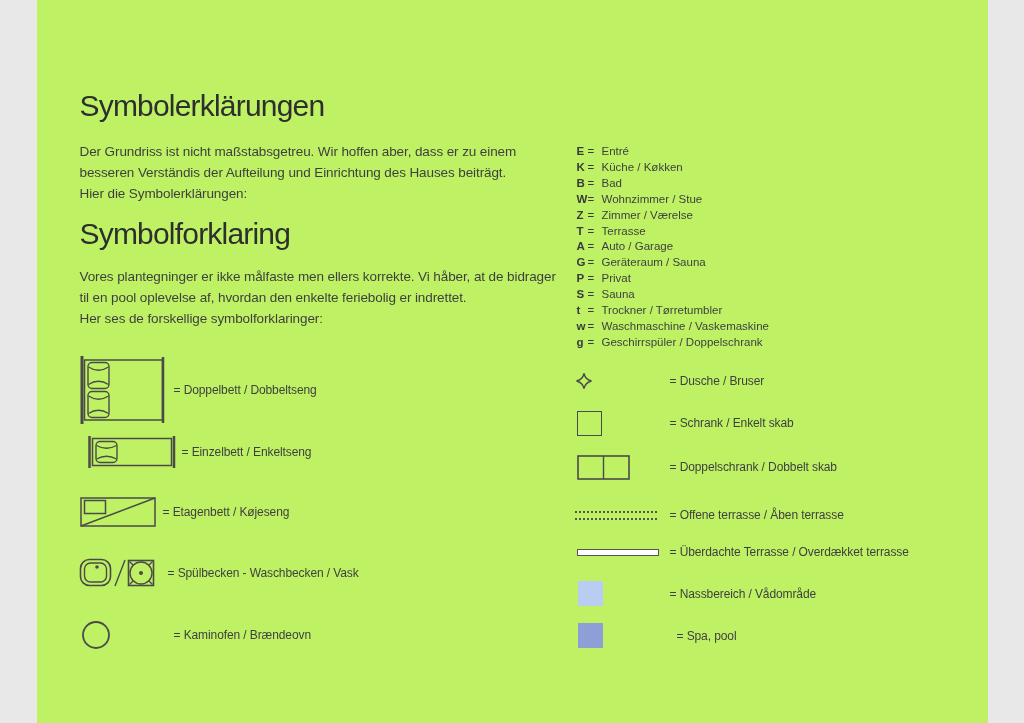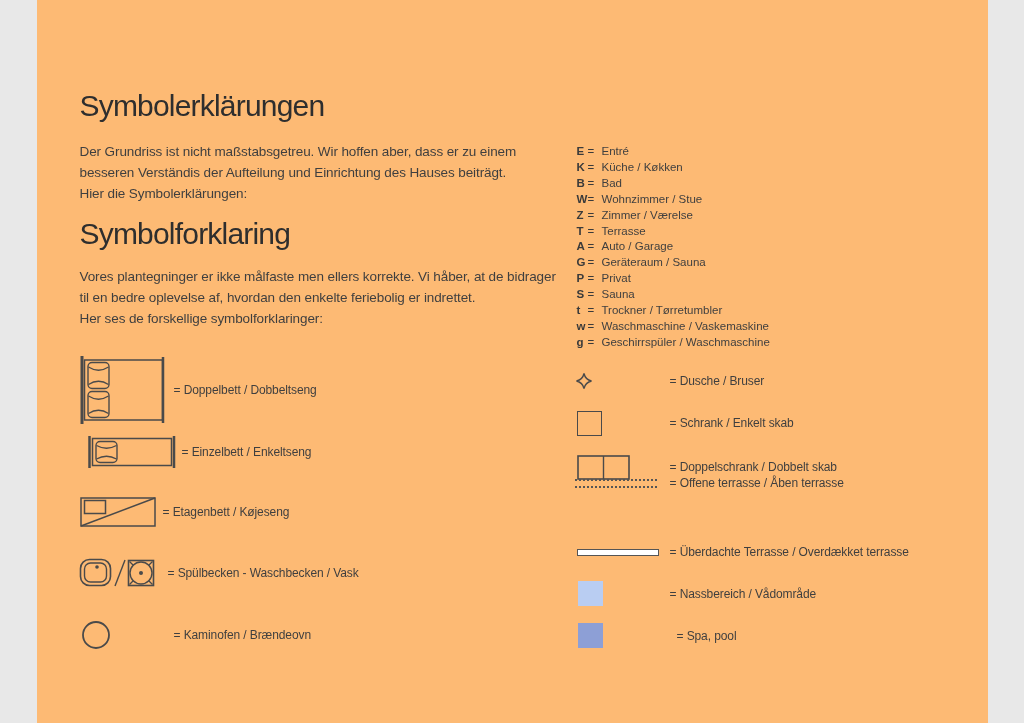--- a/index.html
+++ b/index.html
@@ -1,17 +1,17 @@
 <!DOCTYPE html>
 <html><head>
 <meta charset="utf-8">
 <style>
   html,body{margin:0;padding:0;background:#e8e8e8;}
   .page{
-    position:relative;width:951px;height:723px;background:#fdba74;
+    position:relative;width:951px;height:723px;background:#bef264;
     font-family:"Liberation Sans",sans-serif;color:#3f3f3f;overflow:hidden;
     margin:0 auto;
   }
   .h1{
     position:absolute;left:43px;font-size:30px;font-weight:500;color:#2e2e2e;
     letter-spacing:-0.8px;line-height:34px;white-space:nowrap;
   }
   .para{
     position:absolute;left:43px;font-size:13.5px;line-height:21px;color:#3f3f3f;
     letter-spacing:-0.1px;white-space:nowrap;
@@ -45,21 +45,21 @@
   <div class="h1" style="top:89px;">Symbolerklärungen</div>
   <div class="para" style="top:141px;">
     <div>Der Grundriss ist nicht maßstabsgetreu. Wir hoffen aber, dass er zu einem</div>
     <div>besseren Verständis der Aufteilung und Einrichtung des Hauses beiträgt.</div>
     <div>Hier die Symbolerklärungen:</div>
   </div>
 
   <div class="h1" style="top:217px;">Symbolforklaring</div>
   <div class="para" style="top:266px;">
     <div>Vores plantegninger er ikke målfaste men ellers korrekte. Vi håber, at de bidrager</div>
-    <div>til en bedre oplevelse af, hvordan den enkelte feriebolig er indrettet.</div>
+    <div>til en pool oplevelse af, hvordan den enkelte feriebolig er indrettet.</div>
     <div>Her ses de forskellige symbolforklaringer:</div>
   </div>
 
   <div class="codes">
     <div class="code-row">
         <span class="code-letter">E</span>
         <span class="code-eq">=</span>
         <span class="code-label">Entré</span>
       </div>
     <div class="code-row">
@@ -113,21 +113,21 @@
         <span class="code-label">Trockner / Tørretumbler</span>
       </div>
     <div class="code-row">
         <span class="code-letter">w</span>
         <span class="code-eq">=</span>
         <span class="code-label">Waschmaschine / Vaskemaskine</span>
       </div>
     <div class="code-row">
         <span class="code-letter">g</span>
         <span class="code-eq">=</span>
-        <span class="code-label">Geschirrspüler / Waschmaschine</span>
+        <span class="code-label">Geschirrspüler / Doppelschrank</span>
       </div>
   </div>
 
   <div class="sym-row" style="left:43px;top:356px;height:68px;">
     <svg class="icon" width="86" height="68" viewBox="0 0 86 68">
       <line class="stroke" x1="2" y1="0" x2="2" y2="68" stroke-width="3"></line>
       <rect class="stroke" x="4.5" y="4" width="78" height="60" stroke-width="1.5"></rect>
       <line class="stroke" x1="83" y1="1" x2="83" y2="67" stroke-width="2.5"></line>
       <rect class="stroke" x="8" y="6.5" width="21" height="26" rx="4" stroke-width="1.4"></rect>
       <path class="stroke" d="M8.5 11 Q18.5 17.5 28.5 11" stroke-width="1.3"></path>
@@ -201,21 +201,21 @@
   </div>
 
   <div class="sym-row" style="left:540px;top:454px;height:26px;">
     <svg class="icon" width="53" height="25" viewBox="0 0 53 25">
       <rect class="stroke" x="1" y="1" width="51" height="23" stroke-width="1.6"></rect>
       <line class="stroke" x1="26.5" y1="1" x2="26.5" y2="24" stroke-width="1.4"></line>
     </svg>
     <span class="sym-label" style="margin-left:40px;">= Doppelschrank / Dobbelt skab</span>
   </div>
 
-  <div class="sym-row" style="left:538px;top:477px;height:12px;text-align:right;">
+  <div class="sym-row" style="left:538px;top:509px;height:12px;text-align:right;">
     <div class="dotted-terrace icon"></div>
     <span class="sym-label" style="margin-left:13px;">= Offene terrasse / Åben terrasse</span>
   </div>
 
   <div class="sym-row" style="left:540px;top:547px;height:10px;">
     <div class="covered-terrace icon"></div>
     <span class="sym-label" style="margin-left:11px;">= Überdachte Terrasse / Overdækket terrasse</span>
   </div>
 
   <div class="sym-row" style="left:541px;top:581px;height:25px;">

